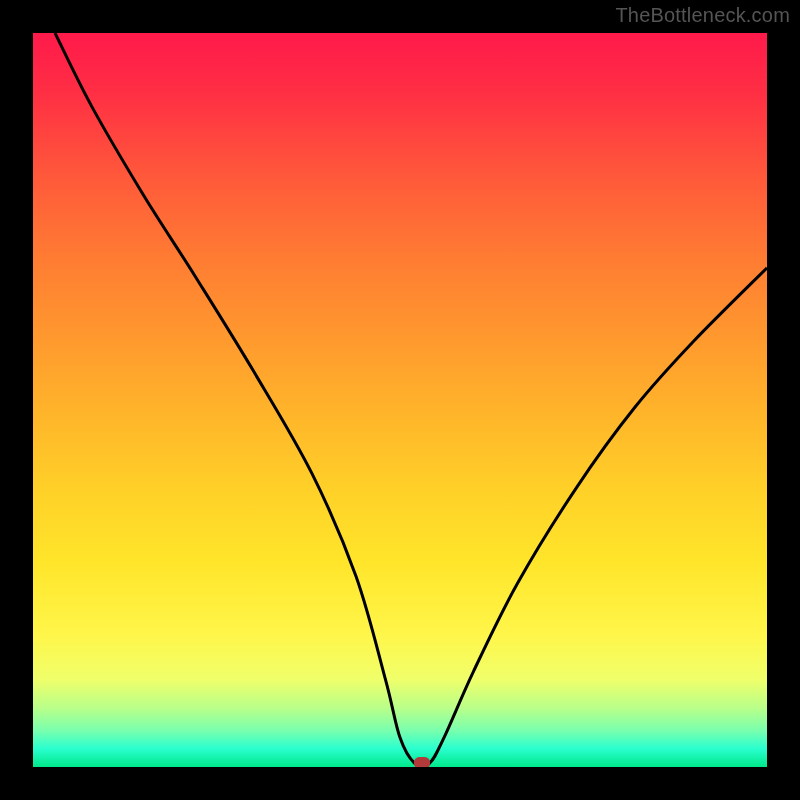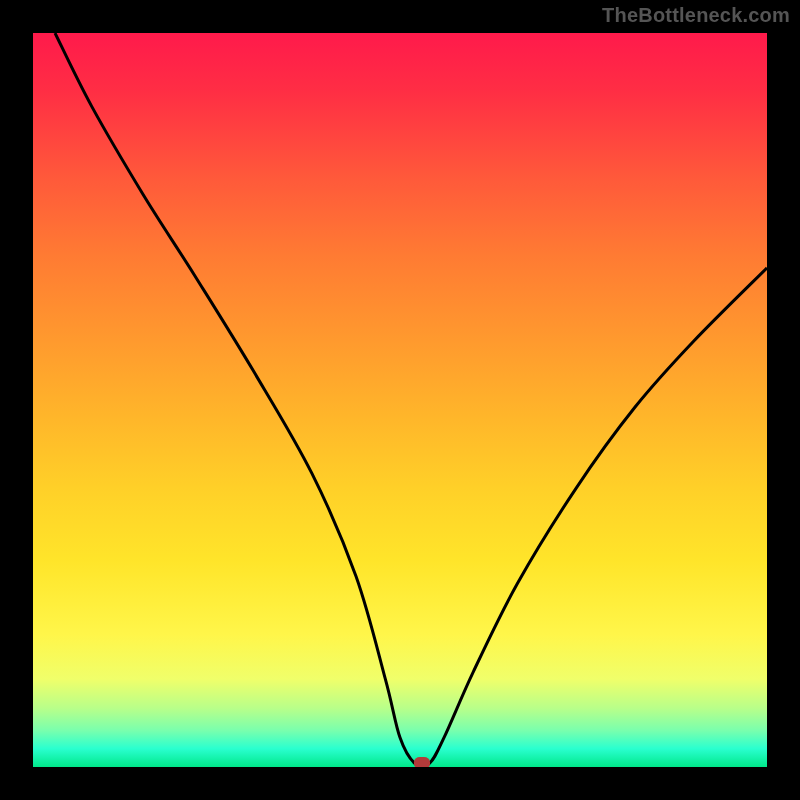--- a/index.html
+++ b/index.html
@@ -16,21 +16,21 @@
     width: 800px;
     height: 800px;
     background: #000;
   }
   .watermark {
     position: absolute;
     top: 4px;
     right: 10px;
     color: #555;
     font-size: 20px;
-    font-weight: 700;
+    font-weight: 400;
     letter-spacing: 0.2px;
     z-index: 20;
   }
   .plot-area {
     position: absolute;
     left: 33px;
     top: 33px;
     width: 734px;
     height: 734px;
     overflow: hidden;

